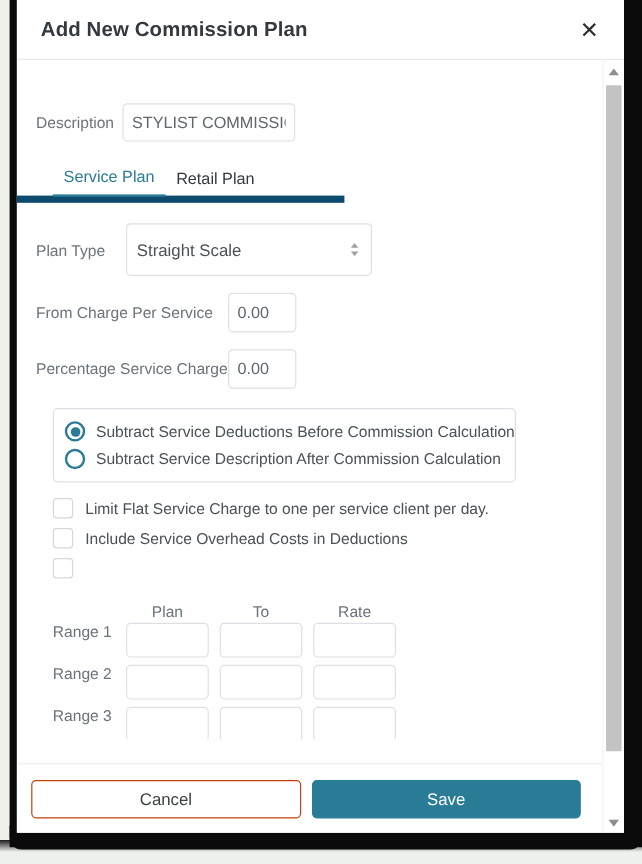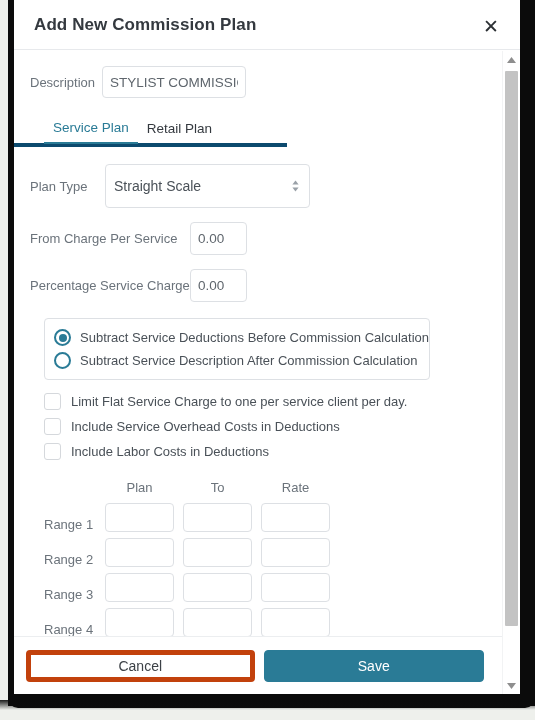--- a/index.html
+++ b/index.html
@@ -53,20 +53,21 @@
     position: absolute;
     left: 14px;
     top: 0;
     width: 506px;
     height: 694px;
     background: #ffffff;
     box-sizing: border-box;
     display: flex;
     flex-direction: column;
     overflow: hidden;
+    gap: 20px;
   }
 
   
   .modal-header {
     position: relative;
     height: 50px;
     min-height: 50px;
     border-bottom: 1px solid #e7e9ec;
     display: flex;
     align-items: center;
@@ -139,21 +140,21 @@
     height: 32px;
     margin-left: 7px;
   }
 
   
   .tabs {
     display: flex;
     align-items: flex-end;
     margin-top: 18px;
     padding-left: 30px;
-    border-bottom: 4px solid #0c4a6e;
+    border-bottom: 6px solid #0c4a6e;
     width: 243px;
     box-sizing: content-box;
   }
   .tab {
     font-size: 13.5px;
     padding: 4px 9px 7px 9px;
     cursor: pointer;
     color: #34393f;
     white-space: nowrap;
   }
@@ -287,21 +288,21 @@
   .range-colhead {
     width: 69px;
     margin-right: 9px;
     text-align: center;
     font-size: 13px;
     color: #6b737b;
     flex: none;
   }
   .range-row {
     display: flex;
-    align-items: flex-end;
+    align-items: flex-start;
     height: 35px;
   }
   .range-cell {
     width: 69px;
     height: 29px;
     margin-right: 9px;
     flex: none;
   }
 
   
@@ -324,21 +325,21 @@
     font-family: "Liberation Sans", sans-serif;
     cursor: pointer;
     display: flex;
     align-items: center;
     justify-content: center;
     box-sizing: border-box;
   }
   .btn-cancel {
     flex: 1;
     background: #fff;
-    border: 5px solid #c2410c;
+    border: 1px solid #c2410c;
     color: #3c4146;
   }
   .btn-save {
     flex: 1;
     background: #2a7b96;
     border: 1px solid #2a7b96;
     color: #ffffff;
   }
 
   
@@ -453,21 +454,20 @@
           <div class="check-item">
             <span class="check-mark"></span>
             <span class="check-label">Limit Flat Service Charge to one per service client per day.</span>
           </div>
           <div class="check-item">
             <span class="check-mark"></span>
             <span class="check-label">Include Service Overhead Costs in Deductions</span>
           </div>
           <div class="check-item">
             <span class="check-mark"></span>
-            <span class="check-label">Include Labor Costs in Deductions</span>
           </div>
         </div>
 
         <div class="range-table">
           <div class="range-head">
             <div class="range-rowlabel"></div>
             <div class="range-colhead">Plan</div>
             <div class="range-colhead">To</div>
             <div class="range-colhead">Rate</div>
           </div>

